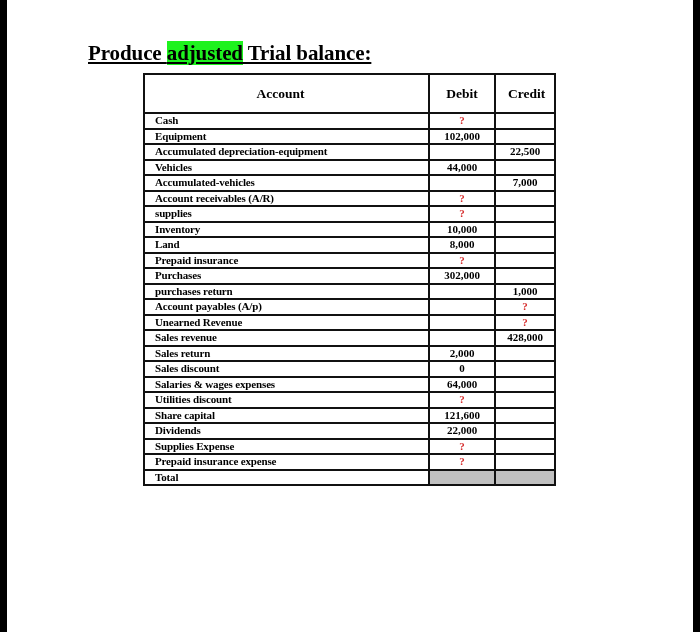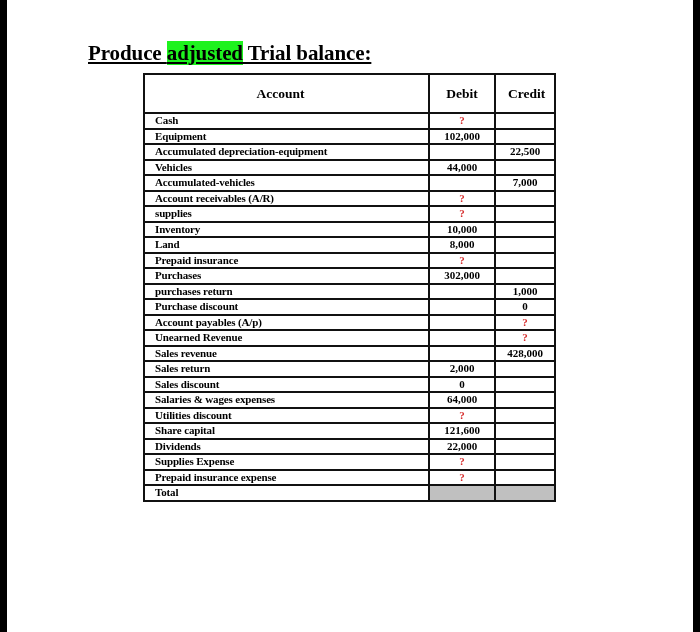--- a/index.html
+++ b/index.html
@@ -166,25 +166,20 @@
         <td class="acc">Purchases</td>
         <td class="num">302,000</td>
         <td class="num"></td>
       </tr>
       <tr>
         <td class="acc">purchases return</td>
         <td class="num"></td>
         <td class="num">1,000</td>
       </tr>
       <tr>
-        <td class="acc">Purchase discount</td>
-        <td class="num"></td>
-        <td class="num">0</td>
-      </tr>
-      <tr>
         <td class="acc">Account payables (A/p)</td>
         <td class="num"></td>
         <td class="num q">?</td>
       </tr>
       <tr>
         <td class="acc">Unearned Revenue</td>
         <td class="num"></td>
         <td class="num q">?</td>
       </tr>
       <tr>

